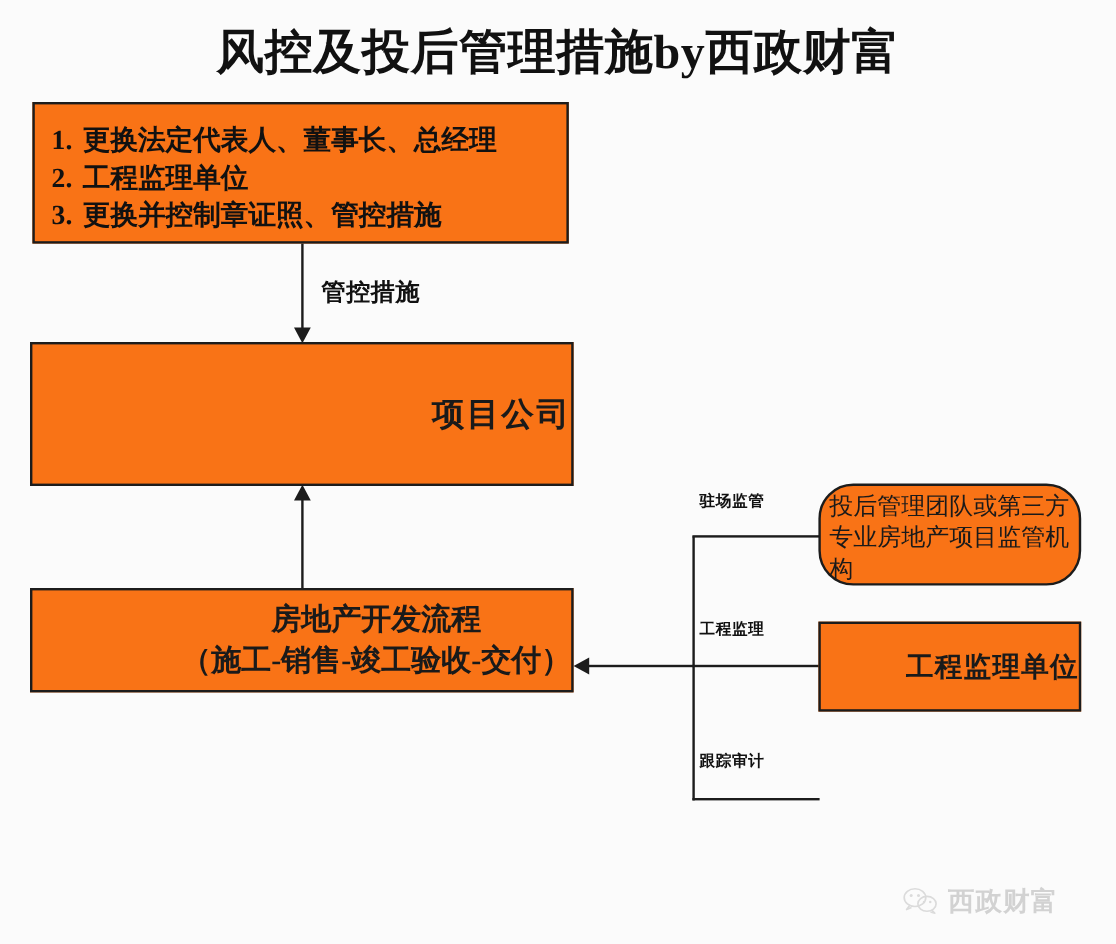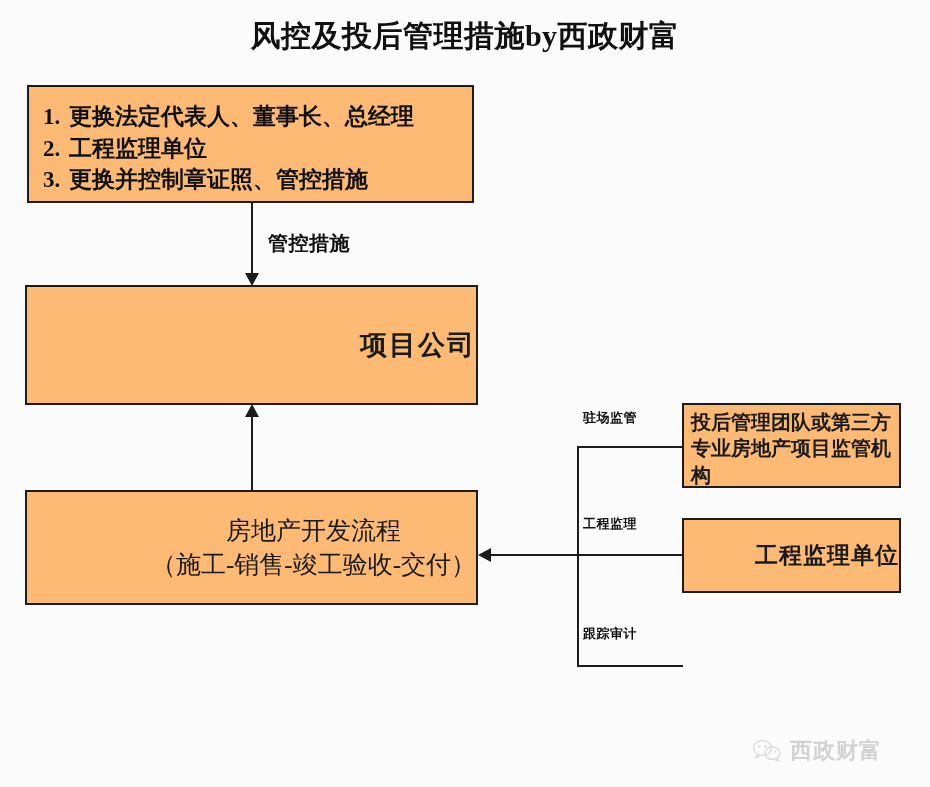--- a/index.html
+++ b/index.html
@@ -19,33 +19,33 @@
     overflow: hidden;
   }
 
   
   .diagram-title {
     position: absolute;
     left: 0;
     top: 16px;
     width: 930px;
     text-align: center;
-    font-size: 30px;
+    font-size: 40px;
     font-weight: 700;
     letter-spacing: 0.5px;
     color: #111;
     white-space: nowrap;
   }
 
   
   .node {
     position: absolute;
     box-sizing: border-box;
     border: 2px solid #1c1c1c;
-    background: #fdba74;
+    background: #f97316;
   }
   .node-center {
     display: flex;
     align-items: center;
     justify-content: flex-end;
     text-align: center;
   }
 
   
   #box-control-measures {
@@ -81,38 +81,39 @@
     font-size: 27px;
     font-weight: 700;
     letter-spacing: 2px;
   }
 
   
   #box-development-process {
     left: 25px;
     top: 490px;
     width: 453px;
-    height: 115px;
+    height: 87px;
     font-size: 25px;
-    font-weight: 400;
+    font-weight: 700;
     line-height: 1.34;
   }
   #box-development-process .line2 { letter-spacing: 0px; }
 
   
   #box-supervision-team {
     left: 682px;
     top: 403px;
     width: 219px;
     height: 85px;
     padding: 4px 6px 0 7px;
     font-size: 20px;
-    font-weight: 700;
+    font-weight: 400;
     line-height: 1.32;
     text-align: left;
+    border-radius: 29px;
   }
   #box-engineering-supervisor {
     left: 682px;
     top: 518px;
     width: 219px;
     height: 75px;
     font-size: 23px;
     font-weight: 700;
     letter-spacing: 1px;
   }

